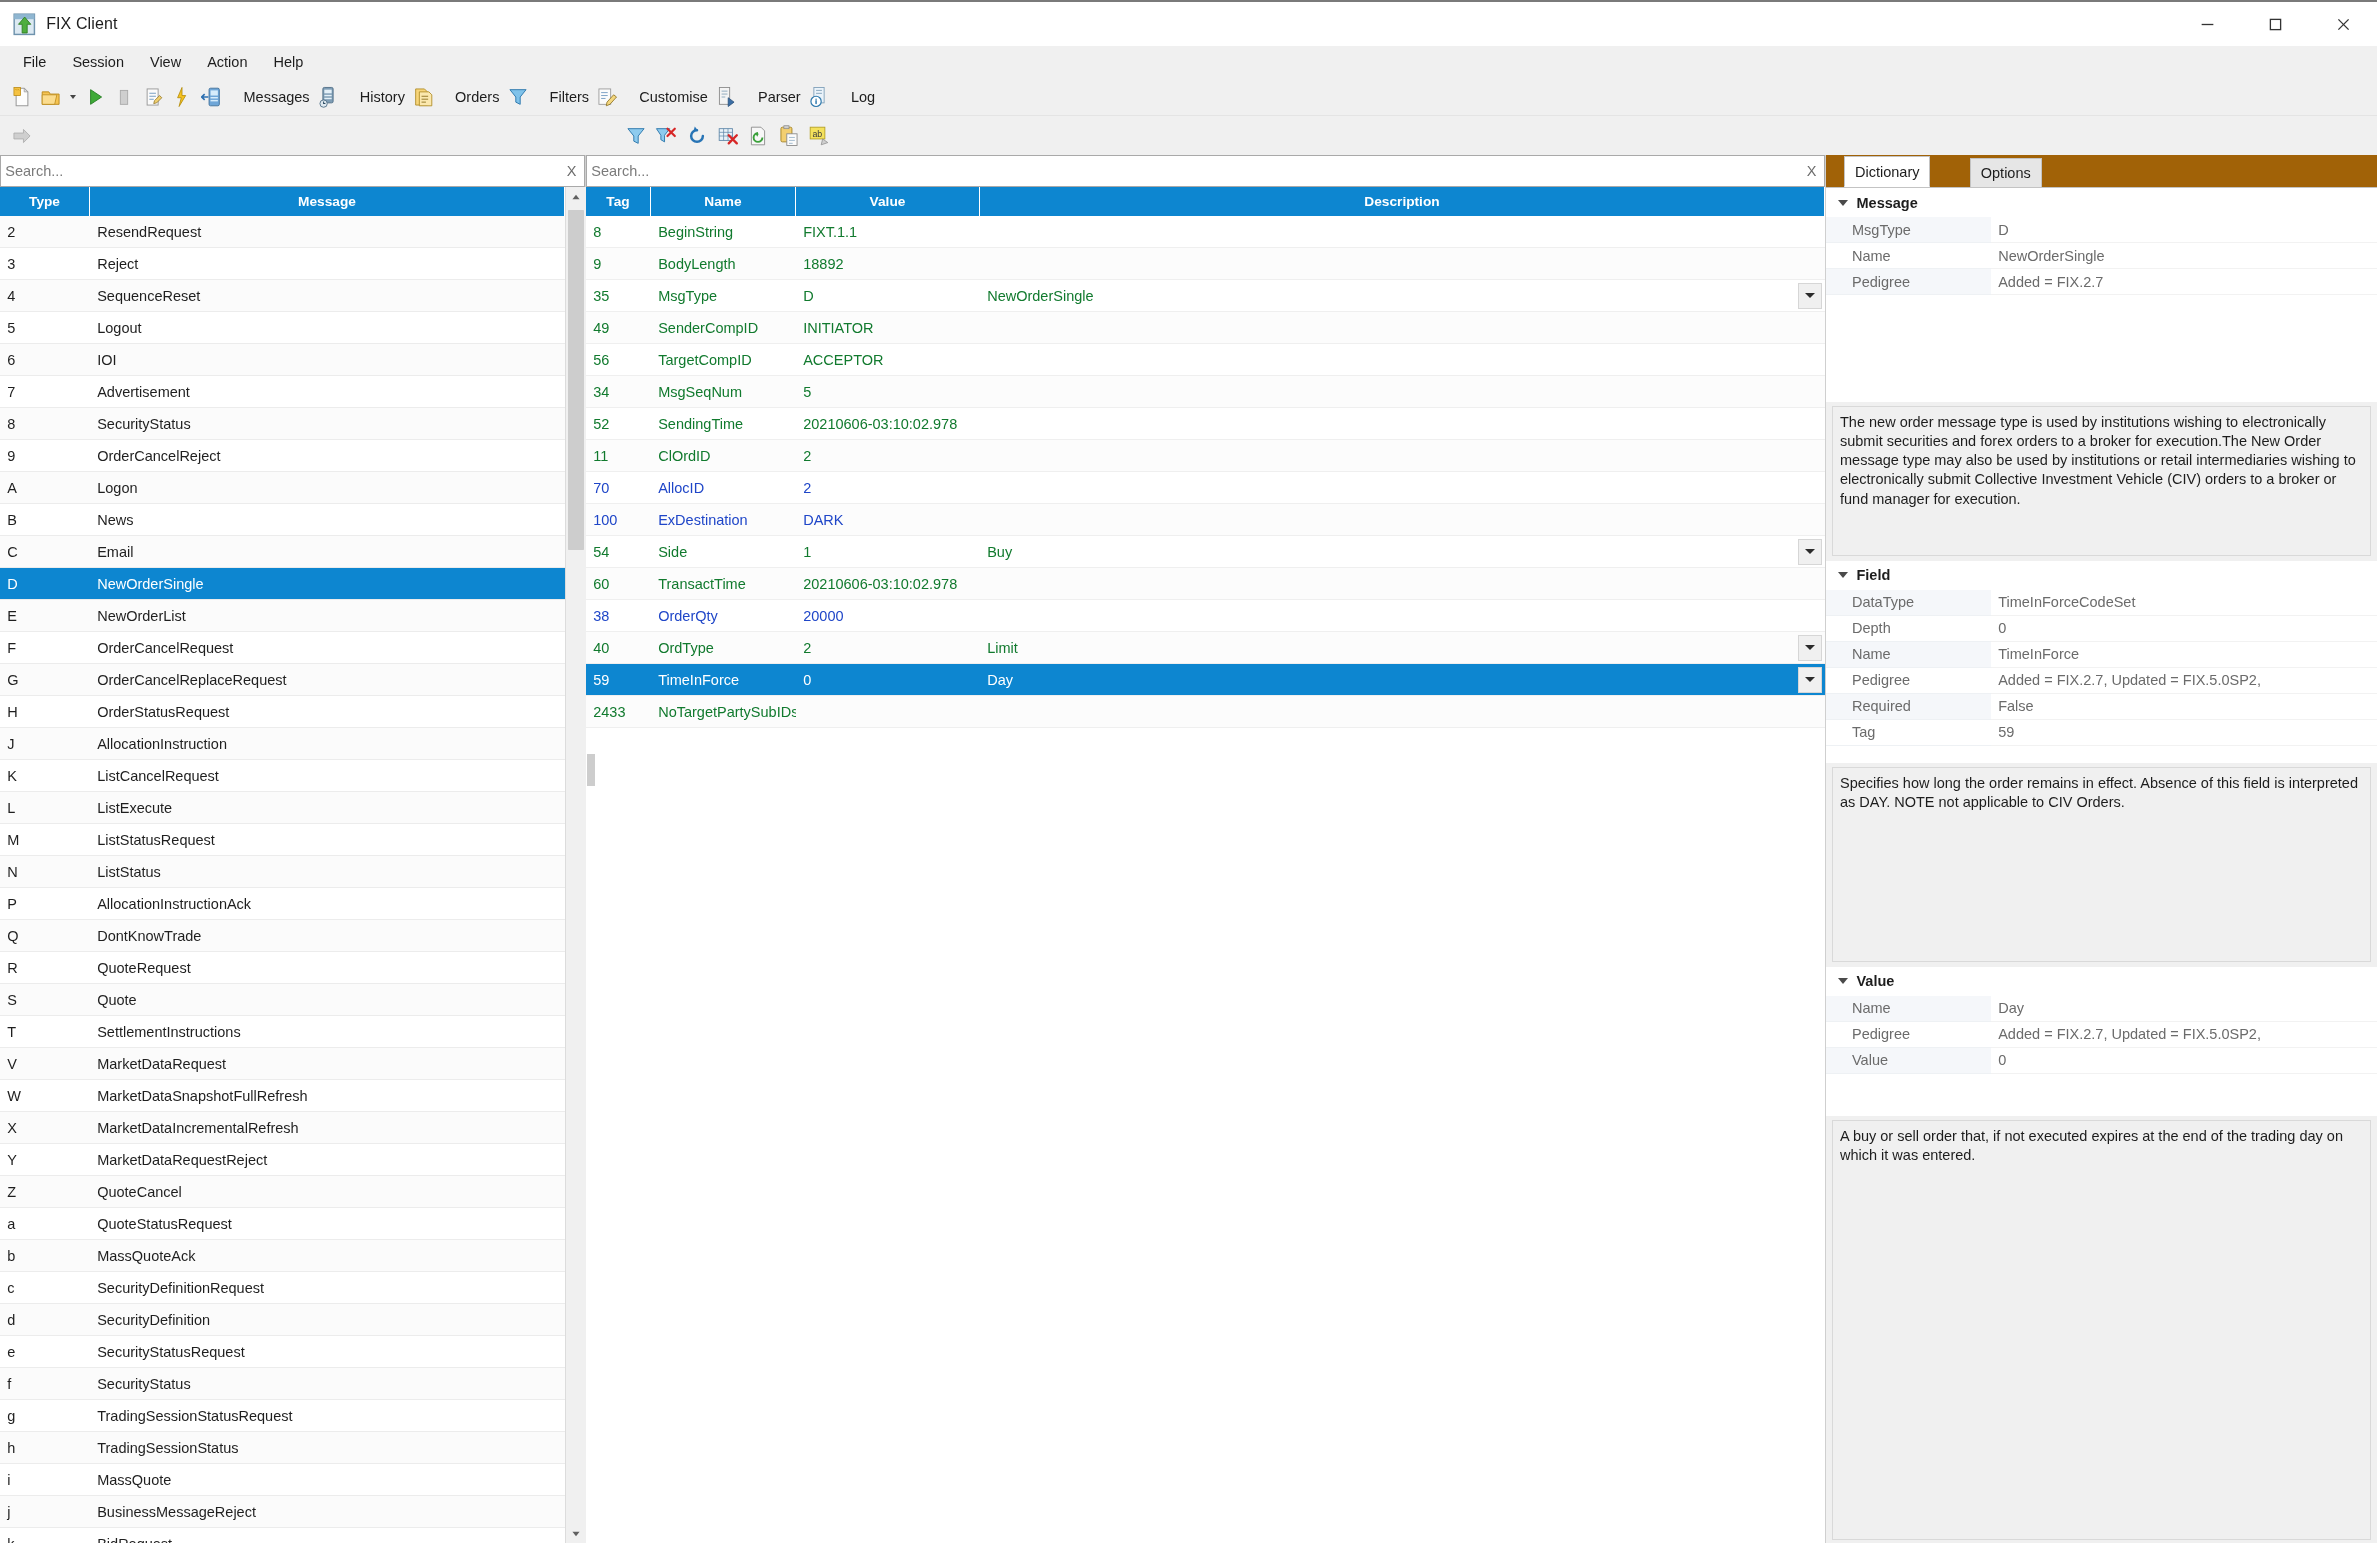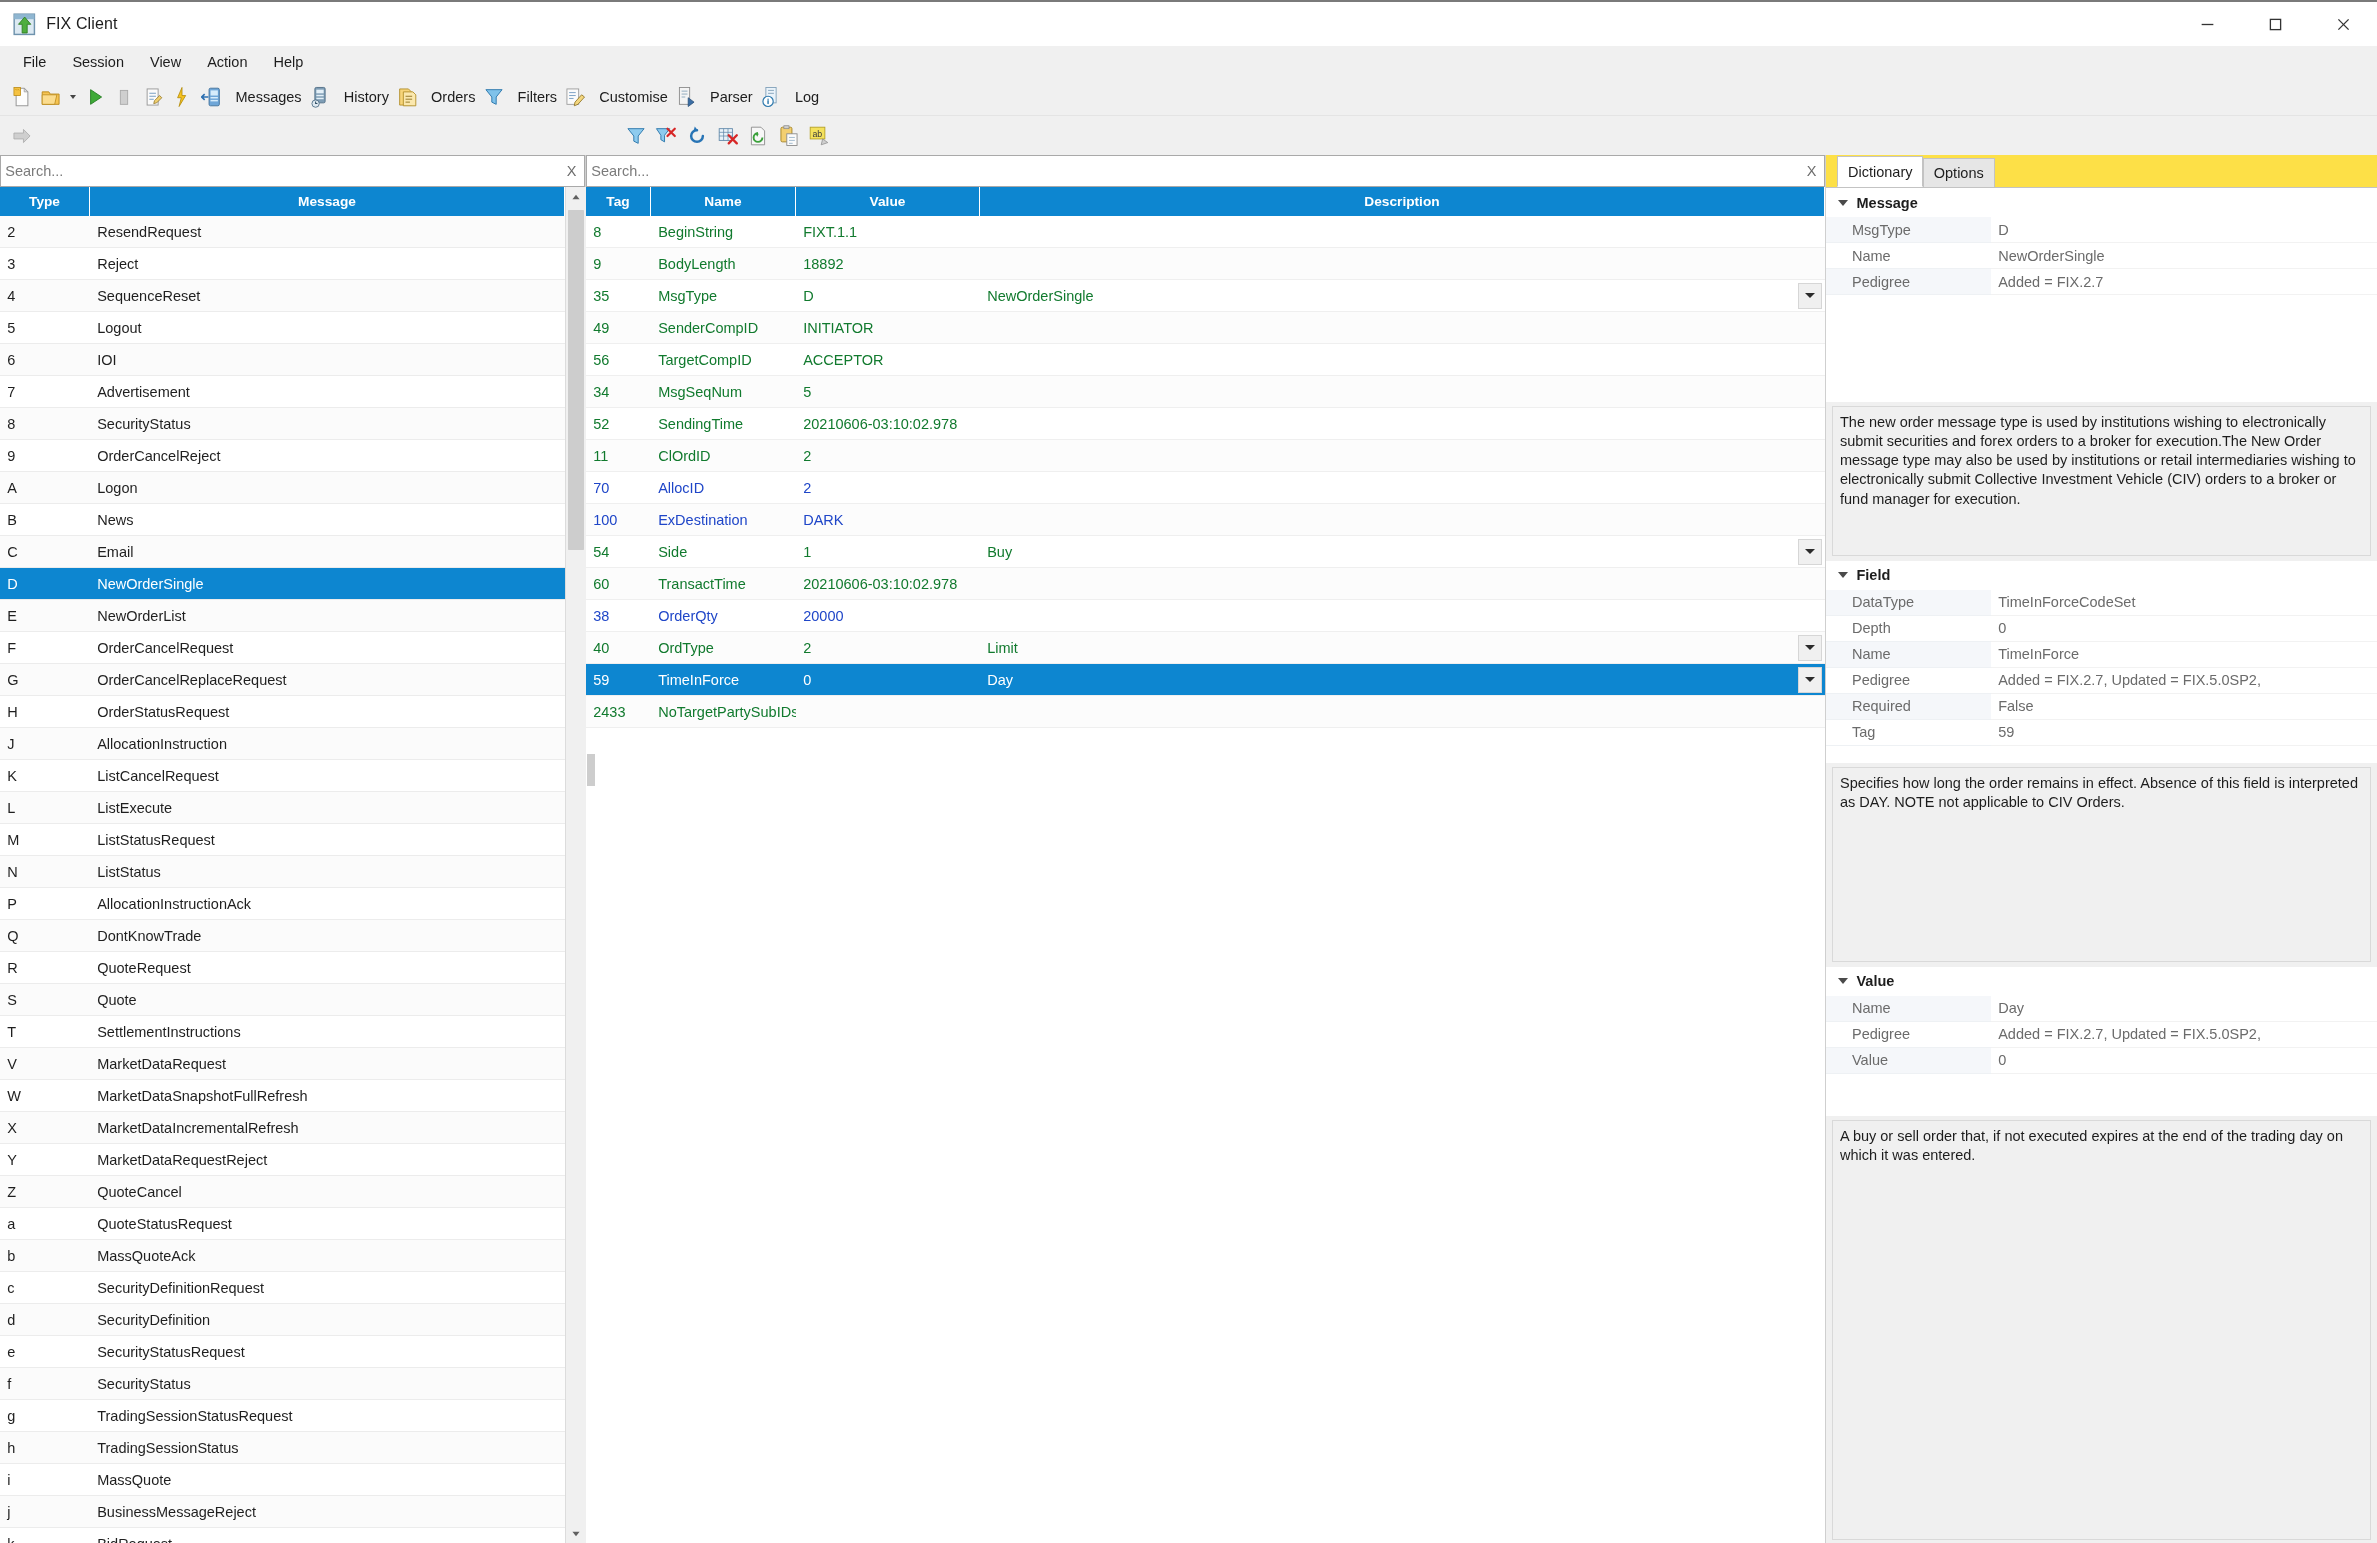--- a/index.html
+++ b/index.html
@@ -65,21 +65,21 @@
   .toolbar {
     height: 38px; background: #f0f0f0;
     display: flex; align-items: center;
     padding-left: 7.2px;
     flex: 0 0 auto;
     border-bottom: 0.7px solid #e4e4e4;
   }
   .tb-btn {
     display: flex; align-items: center;
     height: 32px; padding: 0 3.6px;
-    gap: 13px;
+    gap: 21px;
     cursor: default;
   }
   .tb-label { font-size: 14.5px; color: #1d1d1d; white-space: nowrap; }
   .tb-caret {
     width: 0; height: 0;
     border-left: 3.6px solid transparent;
     border-right: 3.6px solid transparent;
     border-top: 4.3px solid #444;
     margin: 0 4.3px;
   }
@@ -241,23 +241,24 @@
   
   .right-pane {
     width: 551px; flex: 0 0 551px;
     display: flex; flex-direction: column;
     min-height: 0;
     background: #f0f0f0;
   }
   .tabs {
     height: 33px; flex: 0 0 auto;
     display: flex; align-items: flex-end;
-    padding-left: 11px;
-    background: #fde047;
+    padding-left: 18px;
+    background: #a16207;
     border-bottom: 0.7px solid #c3c3c3;
+    gap: 40px;
   }
   .tab {
     height: 29px; padding: 0 10px;
     display: flex; align-items: center;
     font-size: 14.5px; color: #1d1d1d;
     background: #e6e6e6;
     border: 0.7px solid #c3c3c3;
     border-bottom: none;
     margin-right: -0.7px;
   }

